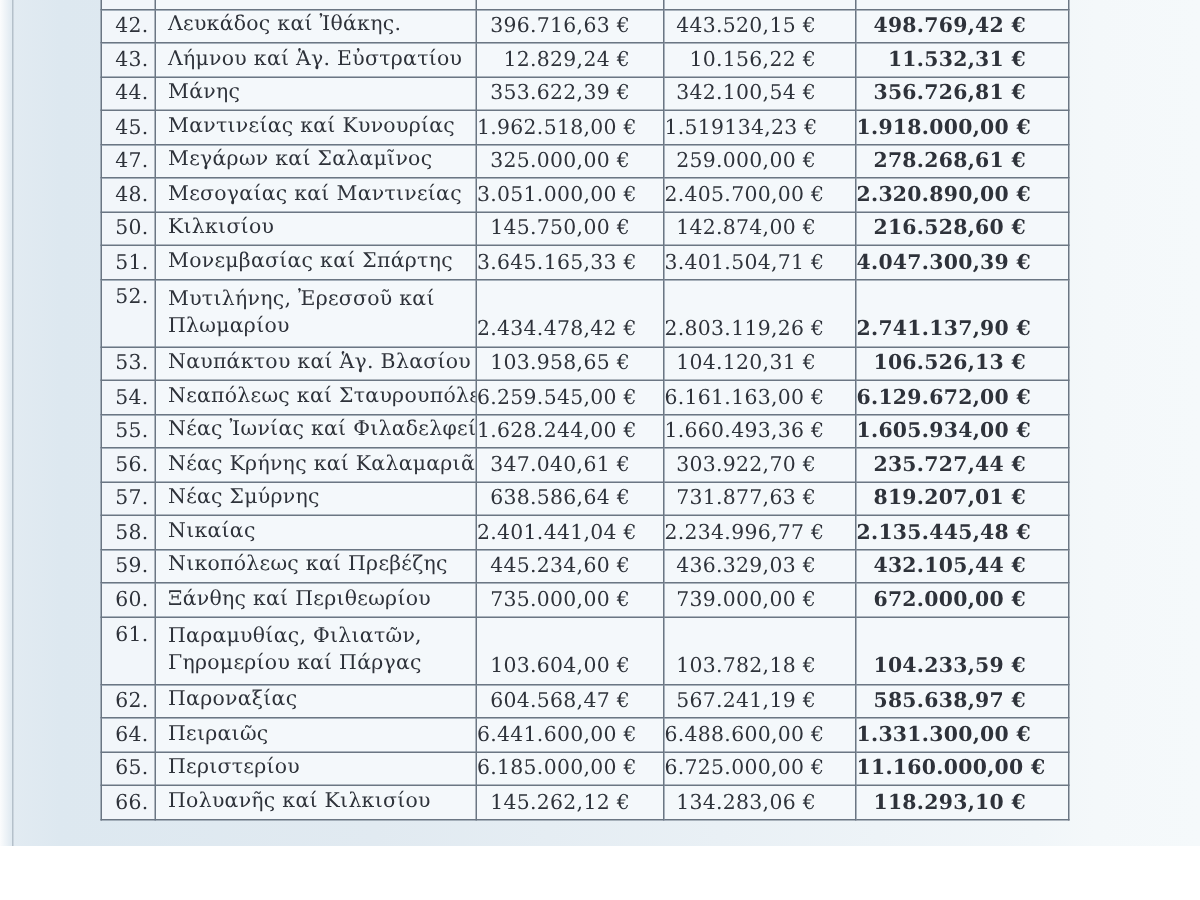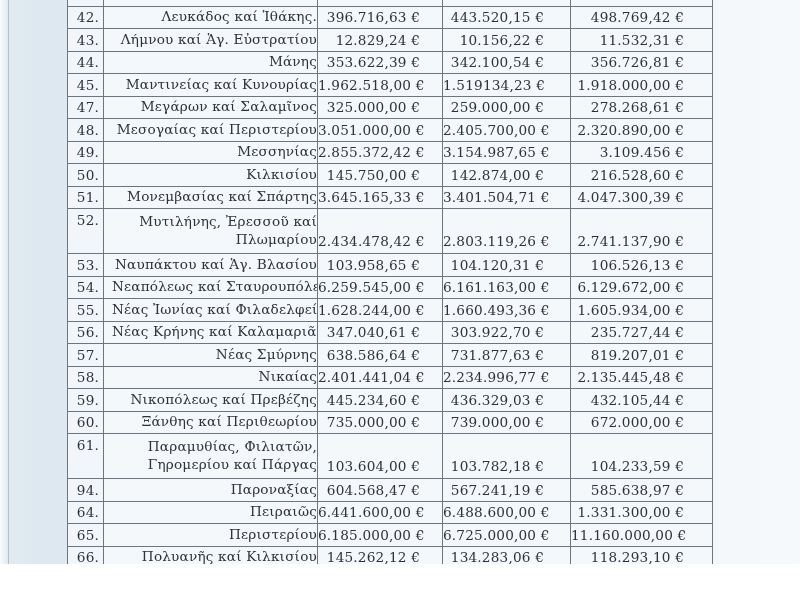--- a/index.html
+++ b/index.html
@@ -50,28 +50,28 @@
   tr.single { height: 22.5px; }
   tr.double { height: 45px; }
   tr.partial-top { height: 22.5px; }
   tr.partial-bottom { height: 22.5px; }
   td.num {
     text-align: right;
     padding-right: 4px;
     background: #f2f6fa;
   }
   td.name {
-    text-align: right;
+    text-align: left;
     padding-left: 8px;
     line-height: 1.3;
   }
   td.amt { text-align: right; }
   td.amt1 { padding-right: 22px; }
   td.amt2 { padding-right: 26px; }
-  td.amt3 { padding-right: 28px; }
+  td.amt3 { padding-right: 28px; font-weight: bold; }
   tr.double td.num { vertical-align: top; padding-top: 3px; }
   tr.double td.name { vertical-align: middle; white-space: normal; }
   tr.double td.amt { vertical-align: bottom; padding-bottom: 4px; }
 </style>
 </head>
 <body>
 
 <div class="scan-page">
   <div class="scan-edge-line"></div>
 
@@ -121,31 +121,24 @@
     </tr>
         <tr class="single">
       <td class="num">47.</td>
       <td class="name">Μεγάρων καί Σαλαμῖνος</td>
       <td class="amt amt1">325.000,00 €</td>
       <td class="amt amt2">259.000,00 €</td>
       <td class="amt amt3">278.268,61 €</td>
     </tr>
         <tr class="single">
       <td class="num">48.</td>
-      <td class="name">Μεσογαίας καί Περιστερίου</td>
+      <td class="name">Μεσογαίας καί Μαντινείας</td>
       <td class="amt amt1">3.051.000,00 €</td>
       <td class="amt amt2">2.405.700,00 €</td>
       <td class="amt amt3">2.320.890,00 €</td>
-    </tr>
-        <tr class="single">
-      <td class="num">49.</td>
-      <td class="name">Μεσσηνίας</td>
-      <td class="amt amt1">2.855.372,42 €</td>
-      <td class="amt amt2">3.154.987,65 €</td>
-      <td class="amt amt3">3.109.456 €</td>
     </tr>
         <tr class="single">
       <td class="num">50.</td>
       <td class="name">Κιλκισίου</td>
       <td class="amt amt1">145.750,00 €</td>
       <td class="amt amt2">142.874,00 €</td>
       <td class="amt amt3">216.528,60 €</td>
     </tr>
         <tr class="single">
       <td class="num">51.</td>
@@ -218,21 +211,21 @@
       <td class="amt amt3">672.000,00 €</td>
     </tr>
         <tr class="double">
       <td class="num">61.</td>
       <td class="name">Παραμυθίας, Φιλιατῶν,<br>Γηρομερίου καί Πάργας</td>
       <td class="amt amt1">103.604,00 €</td>
       <td class="amt amt2">103.782,18 €</td>
       <td class="amt amt3">104.233,59 €</td>
     </tr>
         <tr class="single">
-      <td class="num">94.</td>
+      <td class="num">62.</td>
       <td class="name">Παροναξίας</td>
       <td class="amt amt1">604.568,47 €</td>
       <td class="amt amt2">567.241,19 €</td>
       <td class="amt amt3">585.638,97 €</td>
     </tr>
         <tr class="single">
       <td class="num">64.</td>
       <td class="name">Πειραιῶς</td>
       <td class="amt amt1">6.441.600,00 €</td>
       <td class="amt amt2">6.488.600,00 €</td>

